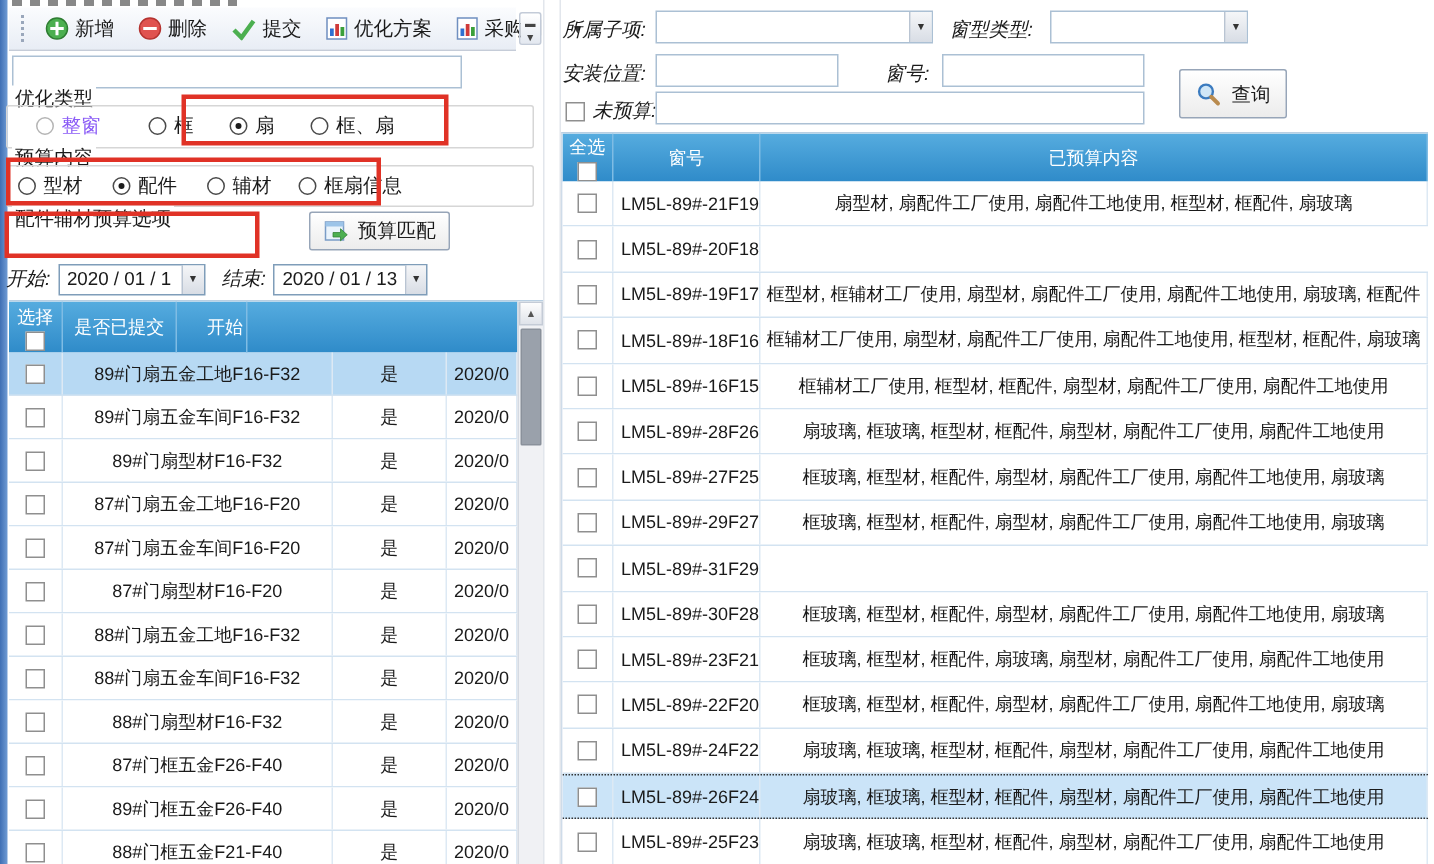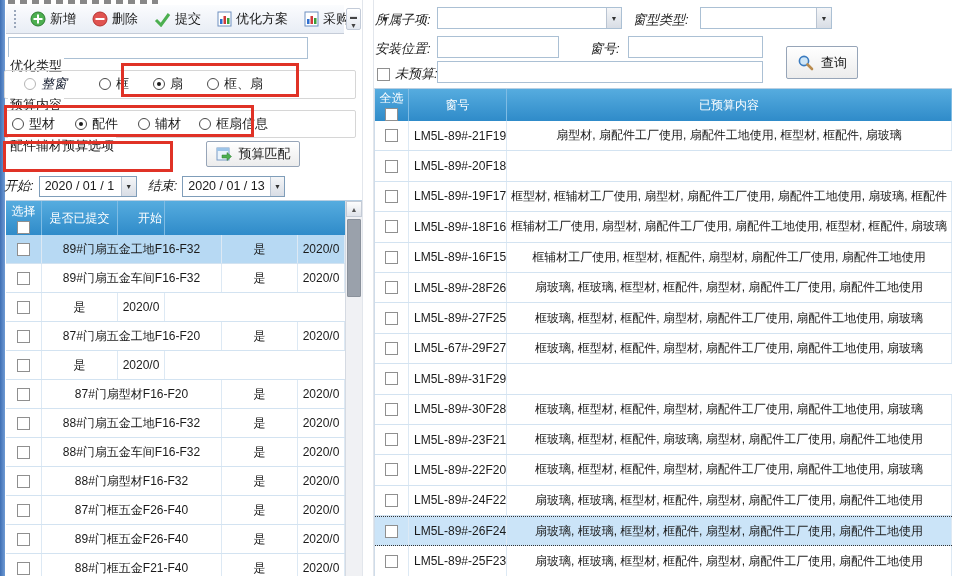--- a/index.html
+++ b/index.html
@@ -31,21 +31,21 @@
   
   .grp-label { position:absolute; background:#fff; padding:0 2px; font-size:13px; }
   .grp-box { position:absolute; border:1px solid #d6d6d6; border-radius:2px; }
   .opt-row { position:absolute; display:flex; align-items:center; gap:6px; }
   .radio { width:12px; height:12px; border:1px solid #4a4a4a; border-radius:50%; background:#fff;
     position:relative; flex:none; }
   .radio.checked::after { content:""; position:absolute; left:3px; top:3px; width:4px; height:4px;
     border-radius:50%; background:#1c1c1c; }
   .radio.disabled { border-color:#b5b5b5; }
   .opt-lbl { font-size:13px; }
-  .opt-lbl.disabled { color:#0f172a;font-style:italic; }
+  .opt-lbl.disabled { color:#8b5cf6; }
   .cb { width:13px; height:13px; border:1px solid #8f8f8f; background:#fff; position:relative; flex:none; }
   .cb.checked::after { content:"\2713"; position:absolute; left:1px; top:-2px; font-size:12px;
     font-weight:bold; color:#222; }
   .red-box { position:absolute; border:3px solid #e03226; background:transparent; z-index:30; }
 
   
   .push-btn { position:absolute; display:flex; align-items:center; justify-content:center; gap:7px;
     background:linear-gradient(#ffffff,#ececec); border:1px solid #97a5b8; border-radius:2px;
     font-size:13px; cursor:default; box-shadow:0 1px 0 #fff inset; }
 
@@ -234,35 +234,37 @@
             <span class="cb"></span>
           </div>
           <div class="td" style="width: 180px;">89#门扇五金车间F16-F32</div>
           <div class="td" style="width: 76px;">是</div>
           <div class="td" style="width: 47px;">2020/0</div>
         </div>
         <div class="trow">
           <div class="td" style="width: 36px;">
             <span class="cb"></span>
           </div>
+          <div class="td" style="width: 180px;">89#门扇型材F16-F32</div>
           <div class="td" style="width: 76px;">是</div>
           <div class="td" style="width: 47px;">2020/0</div>
         </div>
         <div class="trow">
           <div class="td" style="width: 36px;">
             <span class="cb"></span>
           </div>
           <div class="td" style="width: 180px;">87#门扇五金工地F16-F20</div>
           <div class="td" style="width: 76px;">是</div>
           <div class="td" style="width: 47px;">2020/0</div>
         </div>
         <div class="trow">
           <div class="td" style="width: 36px;">
             <span class="cb"></span>
           </div>
+          <div class="td" style="width: 180px;">87#门扇五金车间F16-F20</div>
           <div class="td" style="width: 76px;">是</div>
           <div class="td" style="width: 47px;">2020/0</div>
         </div>
         <div class="trow">
           <div class="td" style="width: 36px;">
             <span class="cb"></span>
           </div>
           <div class="td" style="width: 180px;">87#门扇型材F16-F20</div>
           <div class="td" style="width: 76px;">是</div>
           <div class="td" style="width: 47px;">2020/0</div>
@@ -414,21 +416,21 @@
           <div class="td" style="width: 34px;">
             <span class="cb"></span>
           </div>
           <div class="td" style="width: 98px; justify-content: flex-start; padding-left: 5px;">LM5L-89#-27F25</div>
           <div class="td rt-content" style="width: 445px;">框玻璃, 框型材, 框配件, 扇型材, 扇配件工厂使用, 扇配件工地使用, 扇玻璃</div>
         </div>
         <div class="trow">
           <div class="td" style="width: 34px;">
             <span class="cb"></span>
           </div>
-          <div class="td" style="width: 98px; justify-content: flex-start; padding-left: 5px;">LM5L-67#-29F27</div>
+          <div class="td" style="width: 98px; justify-content: flex-start; padding-left: 5px;">LM5L-89#-29F27</div>
           <div class="td rt-content" style="width: 445px;">框玻璃, 框型材, 框配件, 扇型材, 扇配件工厂使用, 扇配件工地使用, 扇玻璃</div>
         </div>
         <div class="trow">
           <div class="td" style="width: 34px;">
             <span class="cb"></span>
           </div>
           <div class="td" style="width: 98px; justify-content: flex-start; padding-left: 5px;">LM5L-89#-31F29</div>
         </div>
         <div class="trow">
           <div class="td" style="width: 34px;">

